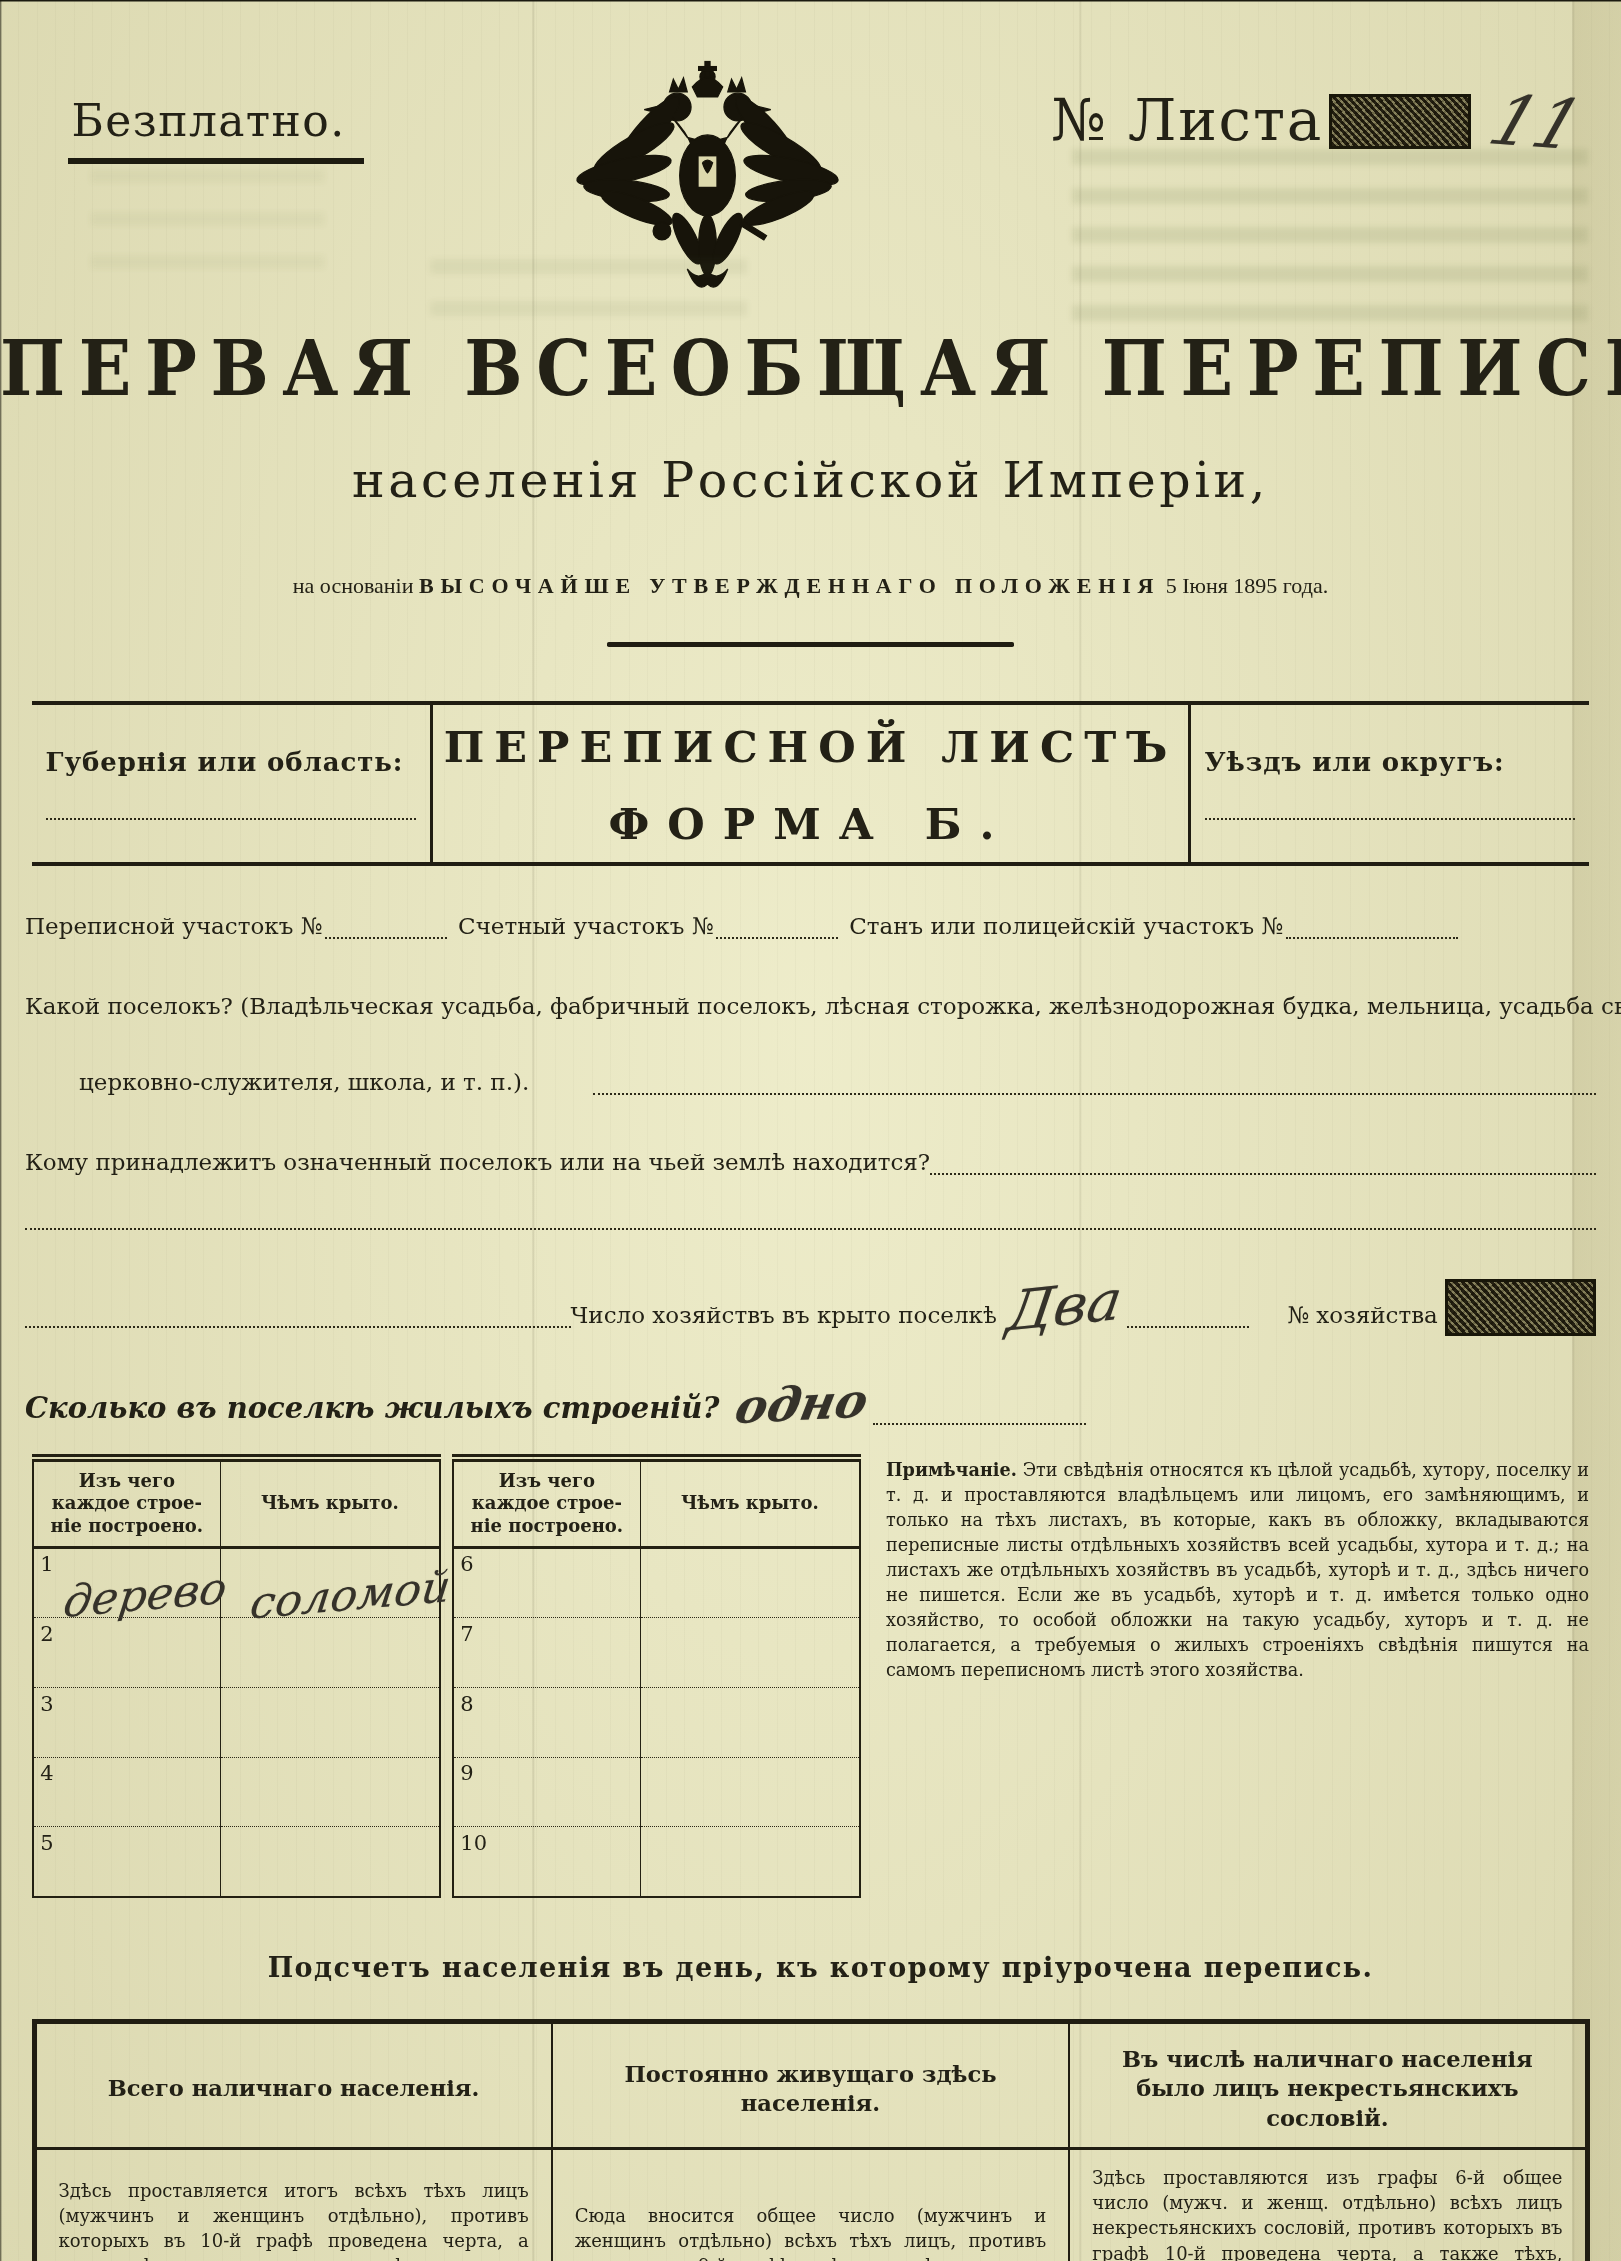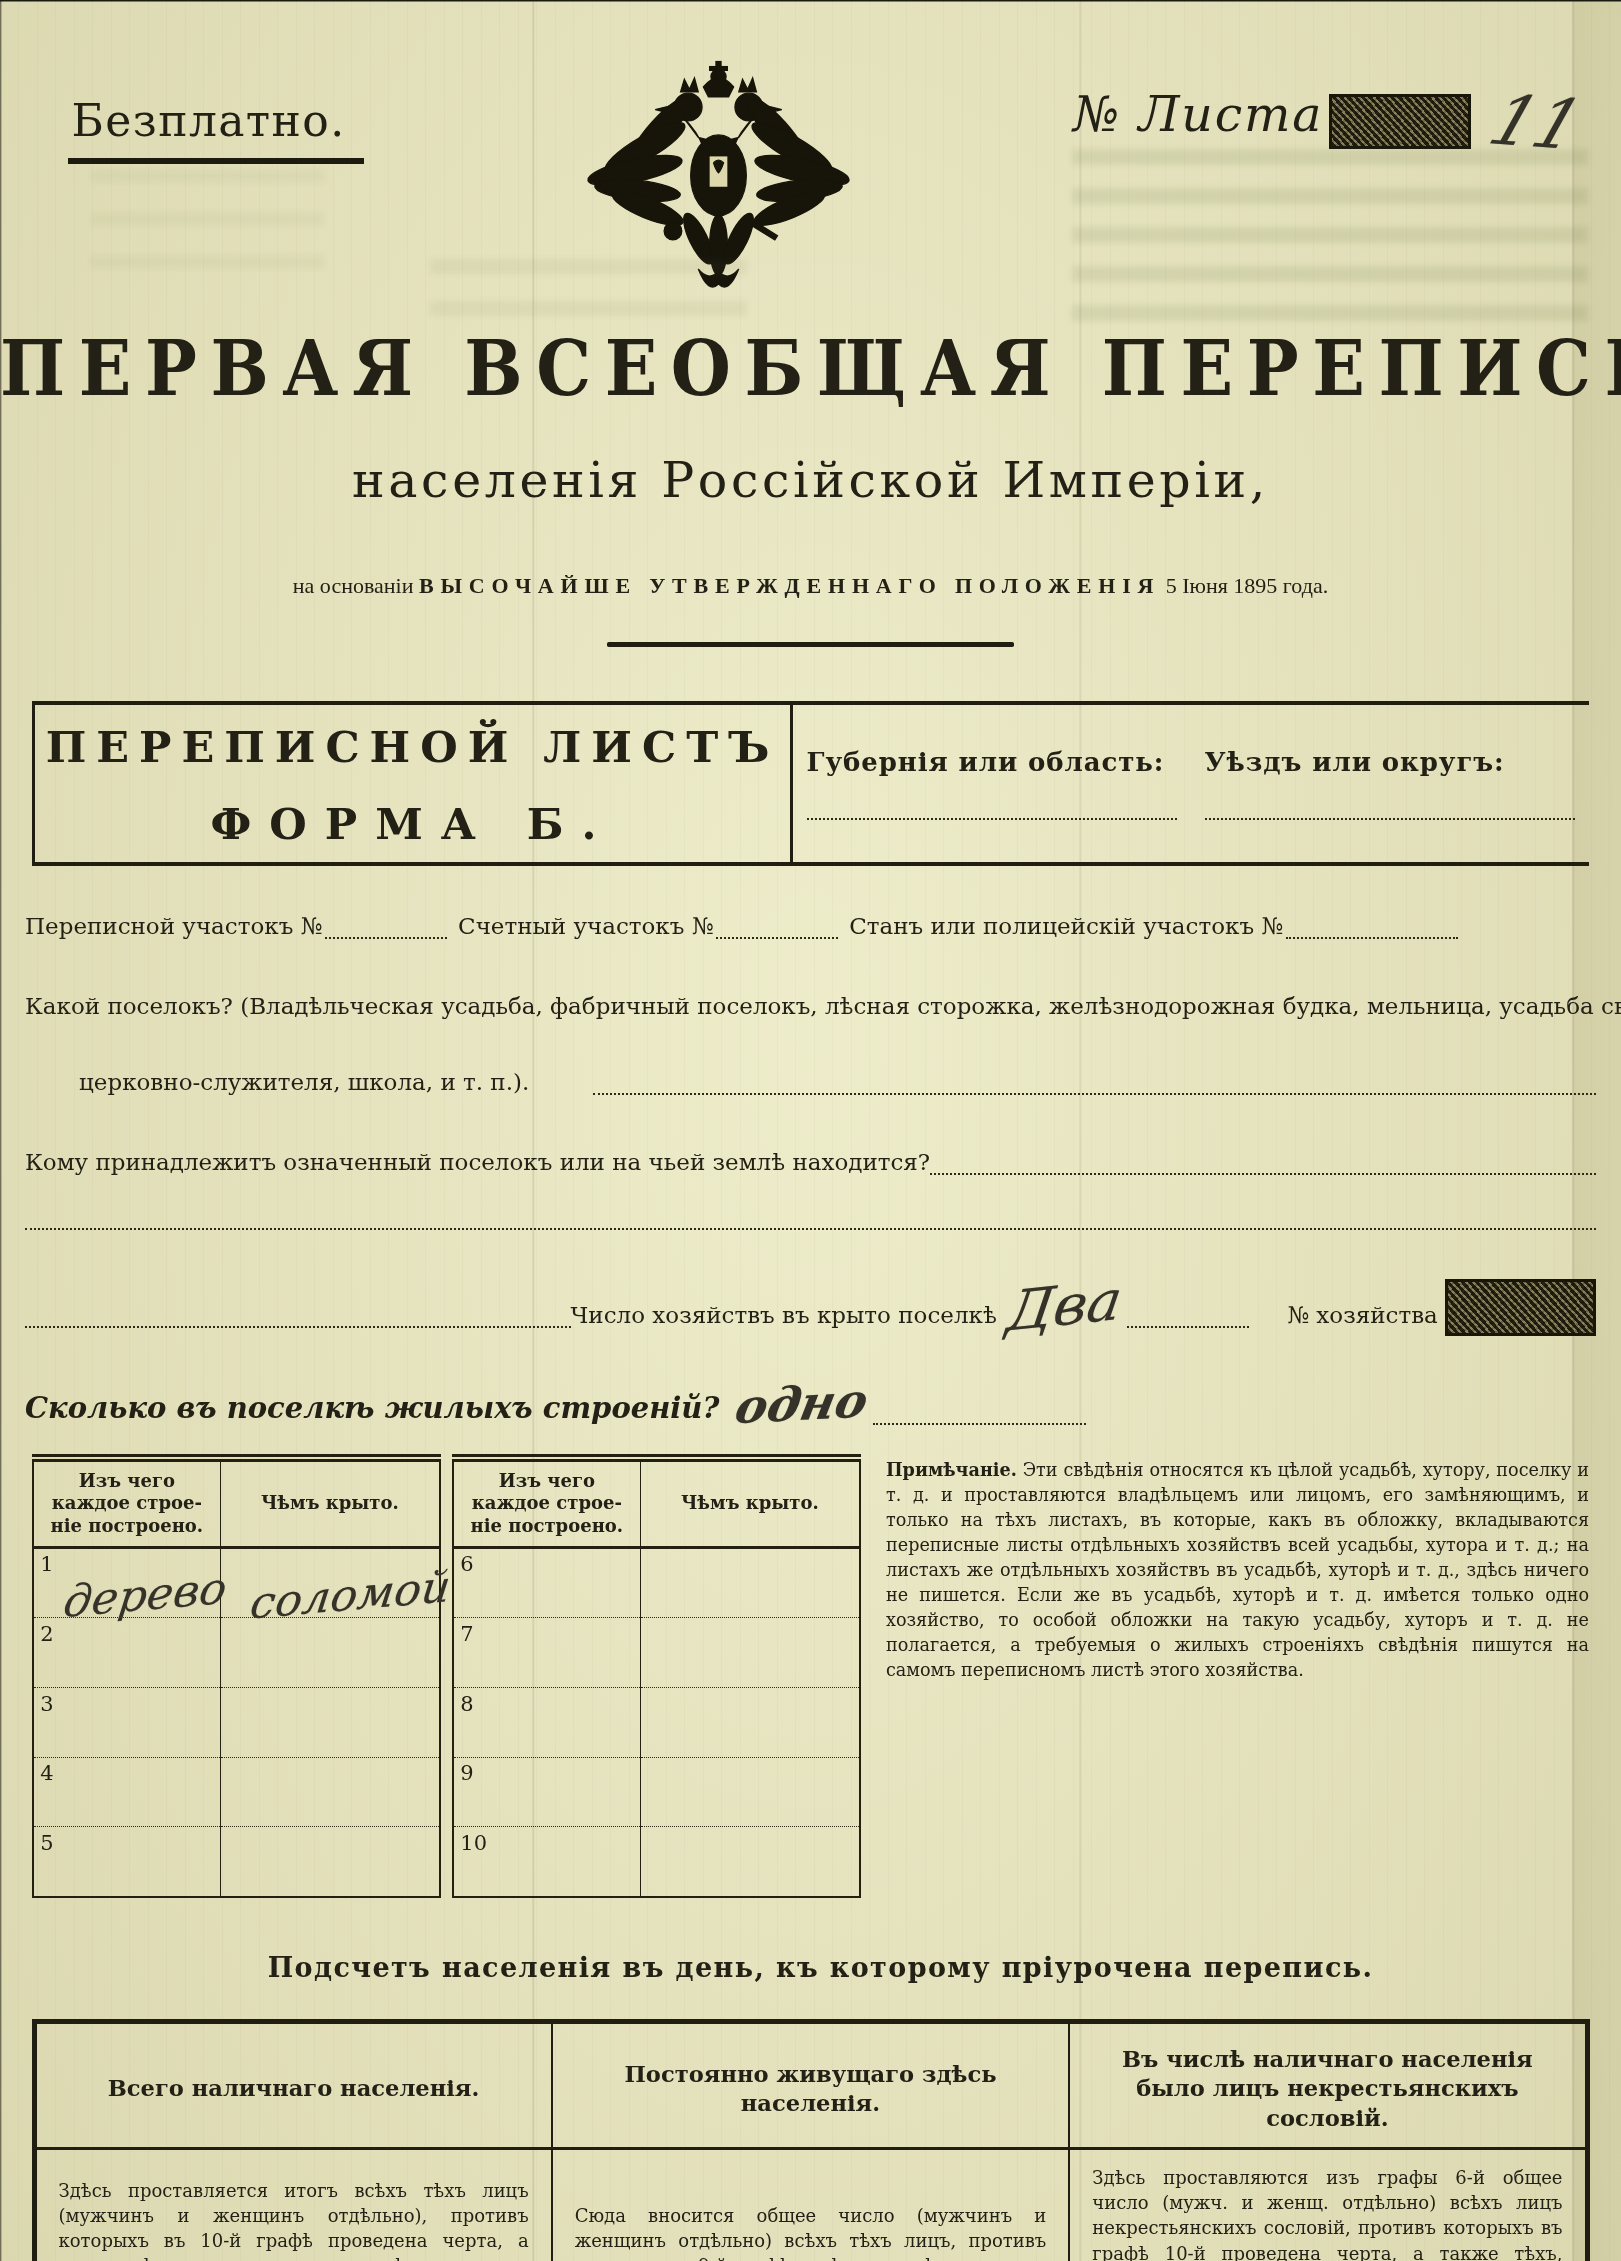--- a/index.html
+++ b/index.html
@@ -25,21 +25,21 @@
       background:repeating-linear-gradient(0deg, rgba(0,0,0,0) 0 23.5px, rgba(95,110,60,.16) 23.5px 39px);}
   .g2{left:430px;top:253px;width:317px;height:90px;
       background:repeating-linear-gradient(0deg, rgba(0,0,0,0) 0 27px, rgba(95,110,60,.10) 27px 42px);}
   .g3{left:90px;top:149px;width:235px;height:149px;
       background:repeating-linear-gradient(0deg, rgba(0,0,0,0) 0 29px, rgba(95,110,60,.07) 29px 43px);}
 
   .topbar{display:flex;align-items:flex-start;padding:68px 41px 0 68px;}
   .free{font-size:44px;letter-spacing:1.4px;border-bottom:6.3px solid #1d1b10;padding:0 18px 11.8px 3.6px;margin-top:27px;}
   .eagle-wrap{flex:1;display:flex;justify-content:center;margin-top:-9px;}
   .sheetno{display:flex;align-items:flex-start;margin-top:18px;white-space:nowrap;}
-  .sheetno-label{font-size:49px;letter-spacing:1.8px;font-style:italic;}
+  .sheetno-label{font-size:58px;letter-spacing:1.8px;}
   .stamp{display:inline-block;width:136px;height:49px;margin:8.1px 0 0 6.3px;
     border:3.2px solid #181609;
     background:
       repeating-linear-gradient(48deg, rgba(24,20,8,.92) 0 3.2px, rgba(120,115,78,.75) 3.2px 5.4px),
       repeating-linear-gradient(-35deg, rgba(36,32,14,.85) 0 2.3px, rgba(140,132,92,.55) 2.3px 5px);}
   .hand{font-style:italic;color:#35322a;text-shadow:0 0 0.9px rgba(55,50,40,.35);display:inline-block;}
   .sheet-val{font-size:68px;transform:skewX(-16deg) rotate(4deg);margin:-2.7px 0 0 22px;}
 
   .titleblock{text-align:center;margin-top:16.3px;}
   .main-title{font-size:69px;font-weight:700;letter-spacing:13.6px;margin:0;transform:scaleY(1.1);white-space:nowrap;}
@@ -159,27 +159,27 @@
     <h2 class="subtitle">населенія Россійской Имперіи,</h2>
     <p class="basis">
       <span>на основаніи</span>
       <span class="caps">ВЫСОЧАЙШЕ УТВЕРЖДЕННАГО ПОЛОЖЕНІЯ</span>
       <span>5 Іюня 1895 года.</span>
     </p>
     <div class="midrule"></div>
   </section>
 
   <section class="formhead">
+    <div class="fh-cell fh-left">
+      <span class="fh-label">Губернія или область:</span>
+      <div class="fh-fill"></div>
+    </div>
     <div class="fh-cell fh-center">
       <p class="fh-c1">ПЕРЕПИСНОЙ ЛИСТЪ</p>
       <p class="fh-c2">ФОРМА Б.</p>
-    </div>
-    <div class="fh-cell fh-left">
-      <span class="fh-label">Губернія или область:</span>
-      <div class="fh-fill"></div>
     </div>
     <div class="fh-cell fh-right">
       <span class="fh-label">Уѣздъ или округъ:</span>
       <div class="fh-fill"></div>
     </div>
   </section>
 
   <section class="fields">
     <p class="fline">
       <span>Переписной участокъ №</span>

